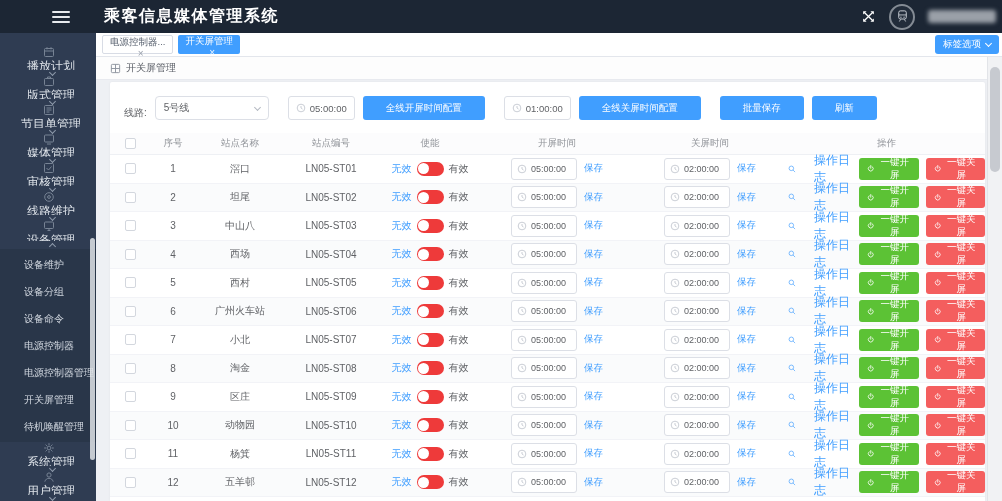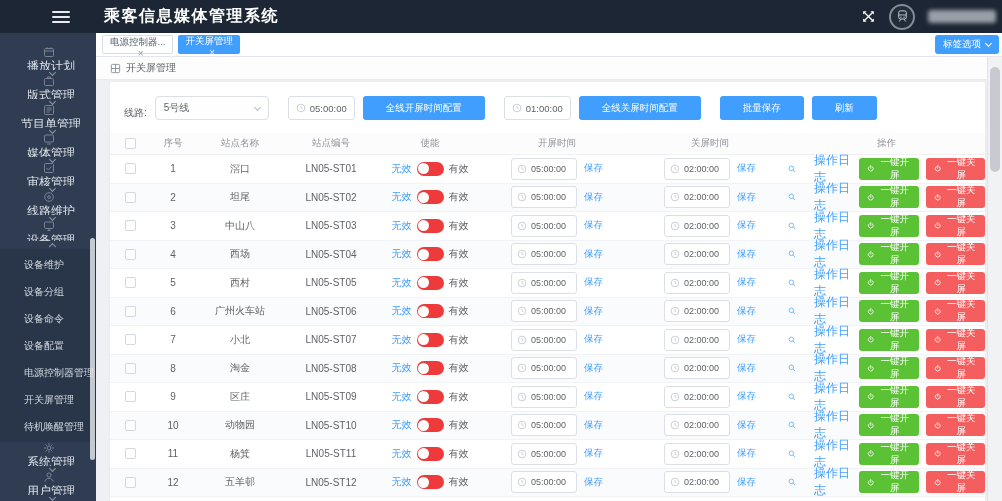--- a/index.html
+++ b/index.html
@@ -186,21 +186,21 @@
           <div class="sitem">
               <span>设备维护</span>
             </div>
           <div class="sitem">
               <span>设备分组</span>
             </div>
           <div class="sitem">
               <span>设备命令</span>
             </div>
           <div class="sitem">
-              <span>设备配置</span>
+              <span>电源控制器</span>
             </div>
           <div class="sitem">
               <span>电源控制器管理</span>
             </div>
           <div class="sitem">
               <span>开关屏管理</span>
             </div>
           <div class="sitem">
               <span>待机唤醒管理</span>
             </div>

